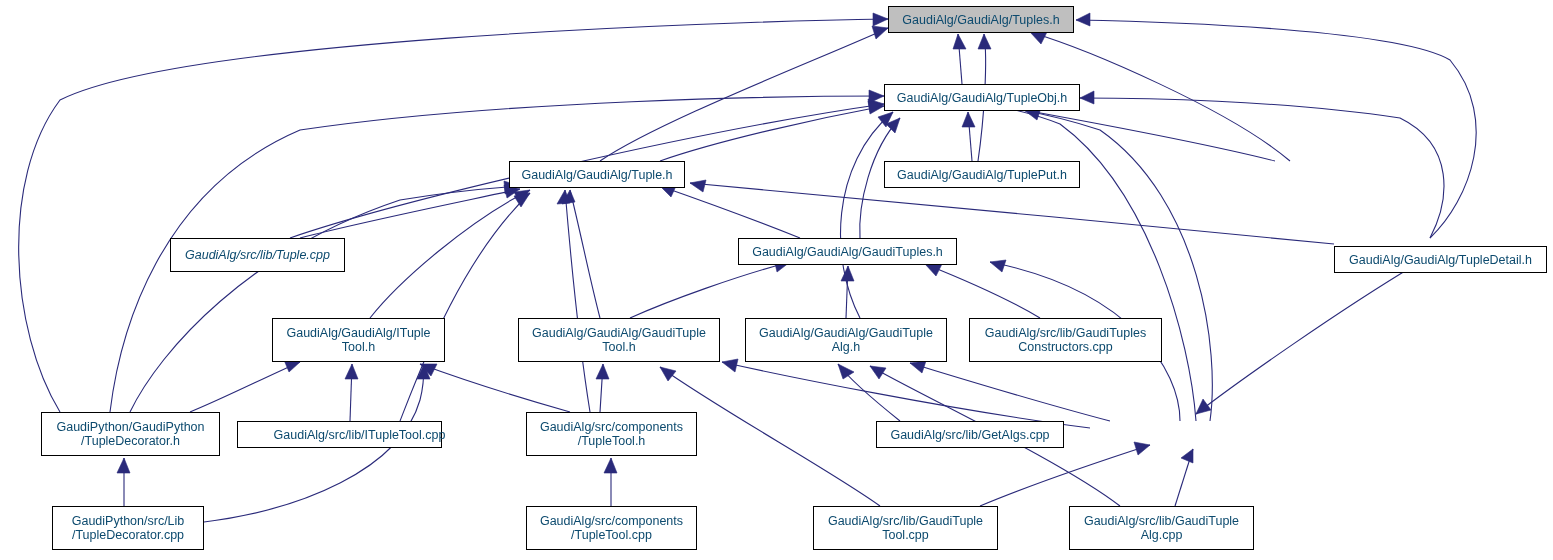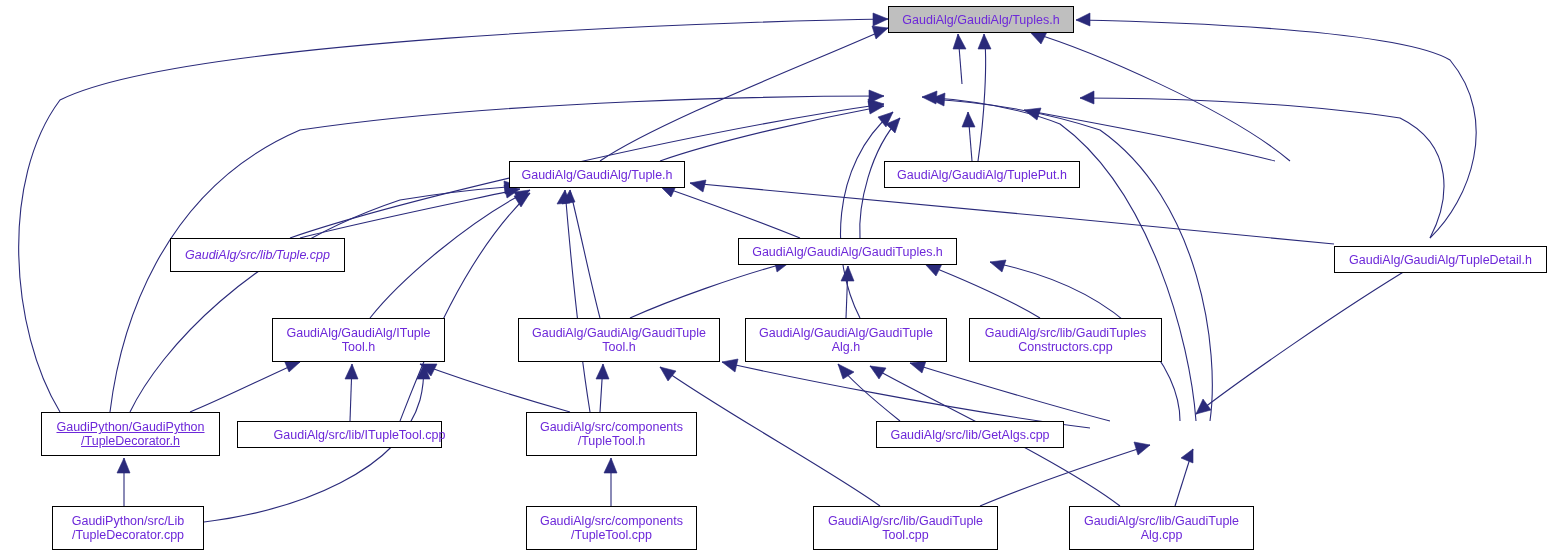--- a/index.html
+++ b/index.html
@@ -1,21 +1,21 @@
 <!DOCTYPE html>
 <html><head>
 <meta charset="utf-8">
 <style>
   html,body{margin:0;padding:0;background:#ffffff;}
   #canvas{position:relative;width:1553px;height:560px;background:#ffffff;
           font-family:"Liberation Sans","DejaVu Sans",sans-serif;overflow:hidden;}
   svg.edges{position:absolute;left:0;top:0;width:1553px;height:560px;}
   .node{position:absolute;box-sizing:border-box;border:1px solid #000000;
         background:#ffffff;display:flex;align-items:center;justify-content:center;
-        text-align:center;font-size:12.5px;line-height:14px;color:#6d28d9;
+        text-align:center;font-size:12.5px;line-height:14px;color:#0c4a6e;
         white-space:pre-line;z-index:5;}
   .node.highlight{background:#bfbfbf;}
 </style>
 </head>
 <body>
 
 <div id="canvas">
   <svg class="edges" viewBox="0 0 1553 560" xmlns="http://www.w3.org/2000/svg">
       <path d="M 962,84 L 958,34" fill="none" stroke="#2a2a7a" stroke-width="1.1"></path>
       <path d="M 958,34 L 953,49 L 966,49 Z" fill="#2a2a7a" stroke="#2a2a7a" stroke-width="0.6"></path>
@@ -98,34 +98,35 @@
       <path d="M 980,506 C 1030,485 1110,458 1150,445" fill="none" stroke="#2a2a7a" stroke-width="1.1"></path>
       <path d="M 1150,445 L 1134,442 L 1138,455 Z" fill="#2a2a7a" stroke="#2a2a7a" stroke-width="0.6"></path>
       <path d="M 124,506 L 124,458" fill="none" stroke="#2a2a7a" stroke-width="1.1"></path>
       <path d="M 124,458 L 117,473 L 130,473 Z" fill="#2a2a7a" stroke="#2a2a7a" stroke-width="0.6"></path>
       <path d="M 611,506 L 611,458" fill="none" stroke="#2a2a7a" stroke-width="1.1"></path>
       <path d="M 611,458 L 604,473 L 617,473 Z" fill="#2a2a7a" stroke="#2a2a7a" stroke-width="0.6"></path>
       <path d="M 1415,265 C 1340,310 1240,380 1196,414" fill="none" stroke="#2a2a7a" stroke-width="1.1"></path>
       <path d="M 1196,414 L 1211,410 L 1203,399 Z" fill="#2a2a7a" stroke="#2a2a7a" stroke-width="0.6"></path>
     </svg>
 <div class="node highlight" style="left: 888px; top: 6px; width: 186px; height: 27px;">GaudiAlg/GaudiAlg/Tuples.h</div>
+    <div class="node" style="left: 884px; top: 84px; width: 196px; height: 27px;">GaudiAlg/GaudiAlg/TupleObj.h</div>
     <div class="node" style="left: 884px; top: 161px; width: 196px; height: 27px;">GaudiAlg/GaudiAlg/TuplePut.h</div>
     <div class="node" style="left: 509px; top: 161px; width: 176px; height: 27px;">GaudiAlg/GaudiAlg/Tuple.h</div>
     <div class="node" style="left: 1334px; top: 238px; width: 213px; height: 27px; margin-top: 8px;">GaudiAlg/GaudiAlg/TupleDetail.h</div>
     <div class="node" style="left: 170px; top: 238px; width: 175px; height: 34px; font-style: italic;">GaudiAlg/src/lib/Tuple.cpp</div>
     <div class="node" style="left: 738px; top: 238px; width: 219px; height: 27px;">GaudiAlg/GaudiAlg/GaudiTuples.h</div>
     <div class="node" style="left: 272px; top: 318px; width: 173px; height: 44px;">GaudiAlg/GaudiAlg/ITuple
 Tool.h</div>
     <div class="node" style="left: 518px; top: 318px; width: 202px; height: 44px;">GaudiAlg/GaudiAlg/GaudiTuple
 Tool.h</div>
     <div class="node" style="left: 745px; top: 318px; width: 202px; height: 44px;">GaudiAlg/GaudiAlg/GaudiTuple
 Alg.h</div>
     <div class="node" style="left: 969px; top: 318px; width: 193px; height: 44px;">GaudiAlg/src/lib/GaudiTuples
 Constructors.cpp</div>
-    <div class="node" style="left: 41px; top: 412px; width: 179px; height: 44px; text-decoration: underline;">GaudiPython/GaudiPython
+    <div class="node" style="left: 41px; top: 412px; width: 179px; height: 44px;">GaudiPython/GaudiPython
 /TupleDecorator.h</div>
     <div class="node" style="left: 237px; top: 421px; width: 205px; height: 27px; padding-left: 40px;">GaudiAlg/src/lib/ITupleTool.cpp</div>
     <div class="node" style="left: 526px; top: 412px; width: 171px; height: 44px;">GaudiAlg/src/components
 /TupleTool.h</div>
     <div class="node" style="left: 876px; top: 421px; width: 188px; height: 27px;">GaudiAlg/src/lib/GetAlgs.cpp</div>
     <div class="node" style="left: 52px; top: 506px; width: 152px; height: 44px;">GaudiPython/src/Lib
 /TupleDecorator.cpp</div>
     <div class="node" style="left: 526px; top: 506px; width: 171px; height: 44px;">GaudiAlg/src/components
 /TupleTool.cpp</div>
     <div class="node" style="left: 813px; top: 506px; width: 185px; height: 44px;">GaudiAlg/src/lib/GaudiTuple

